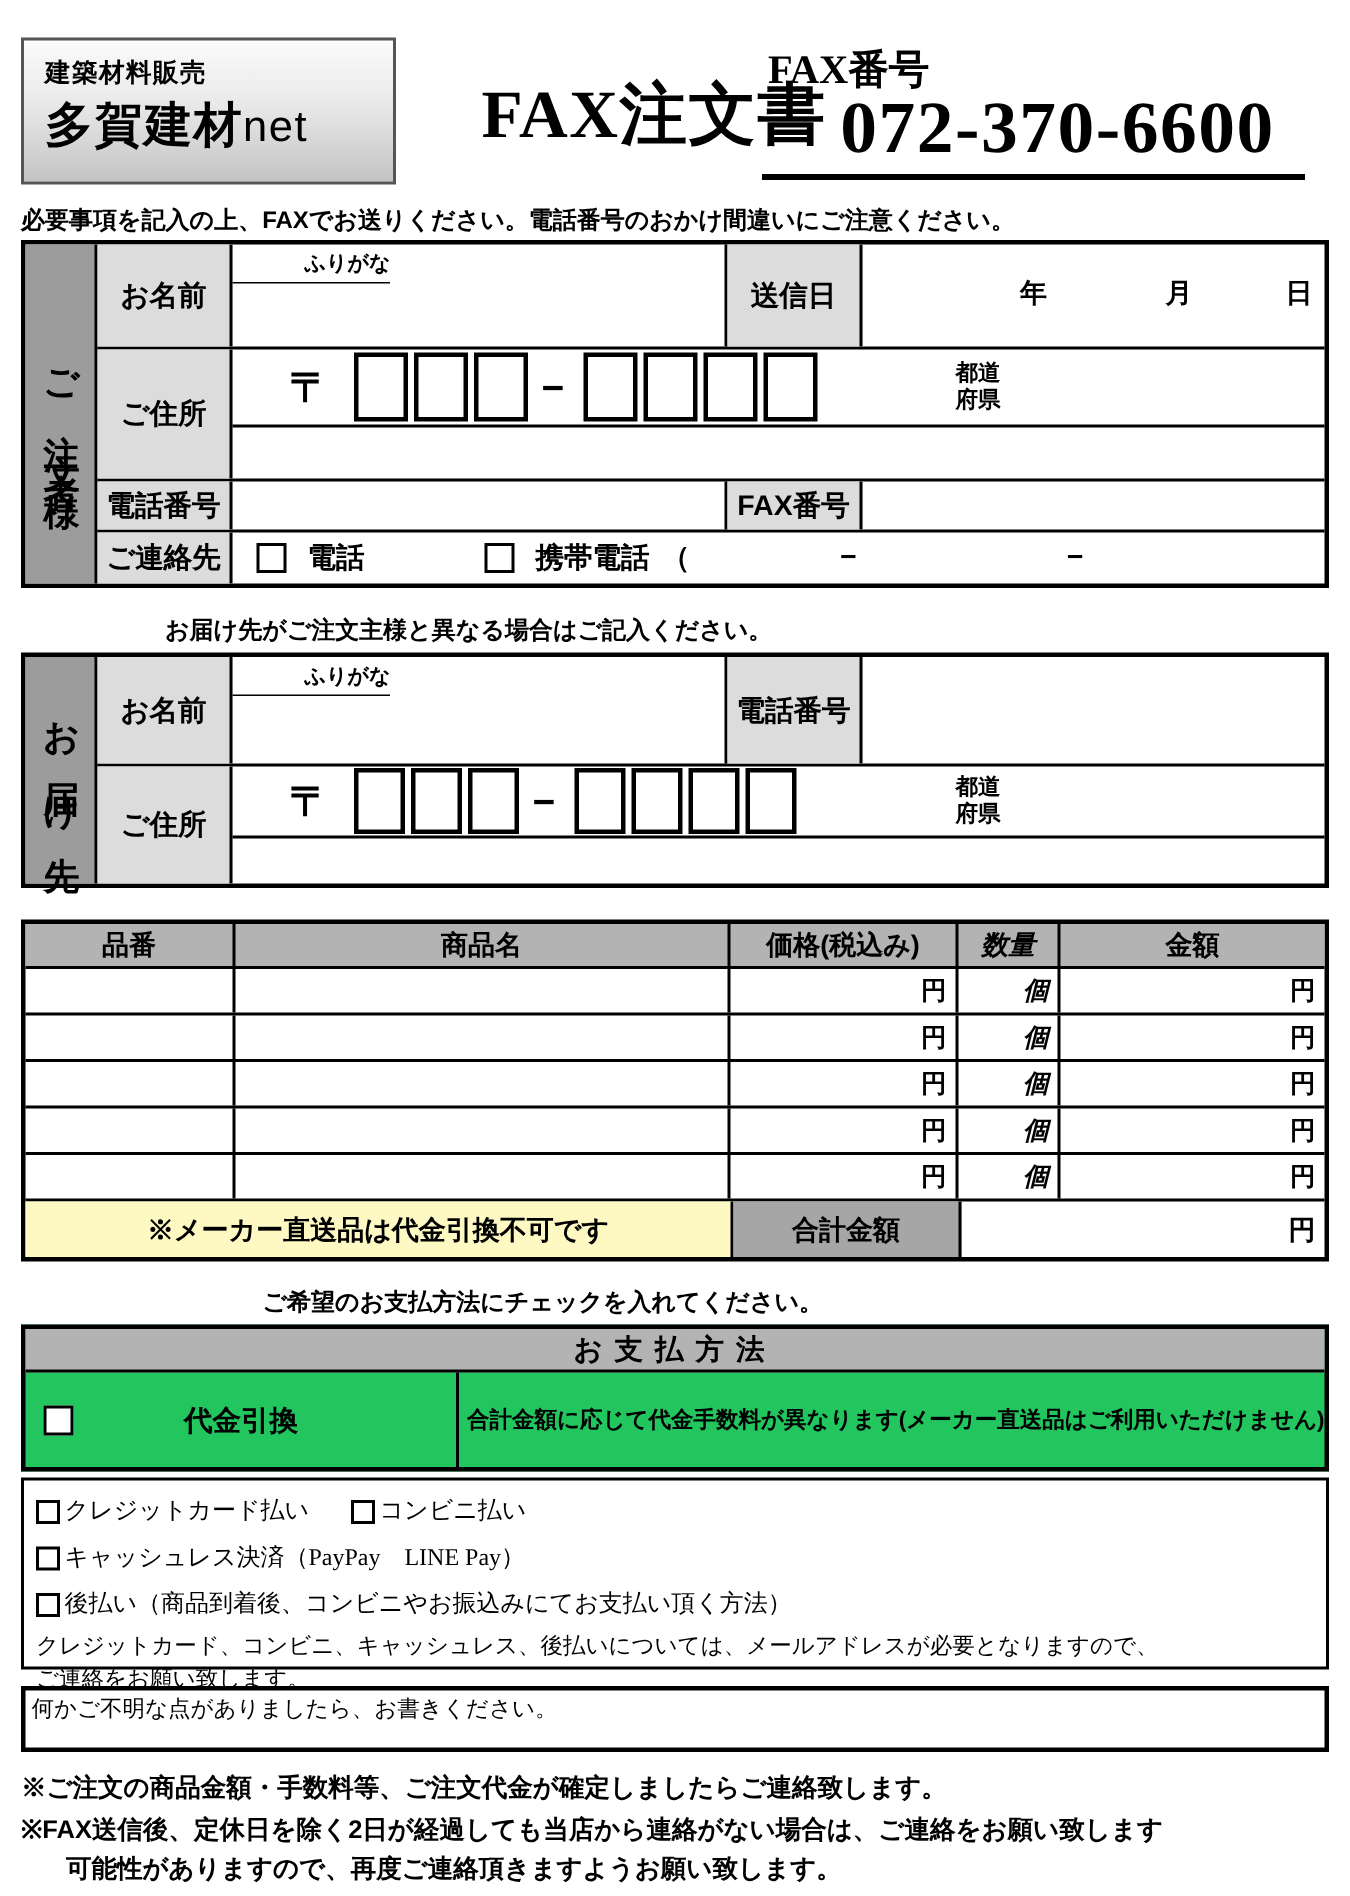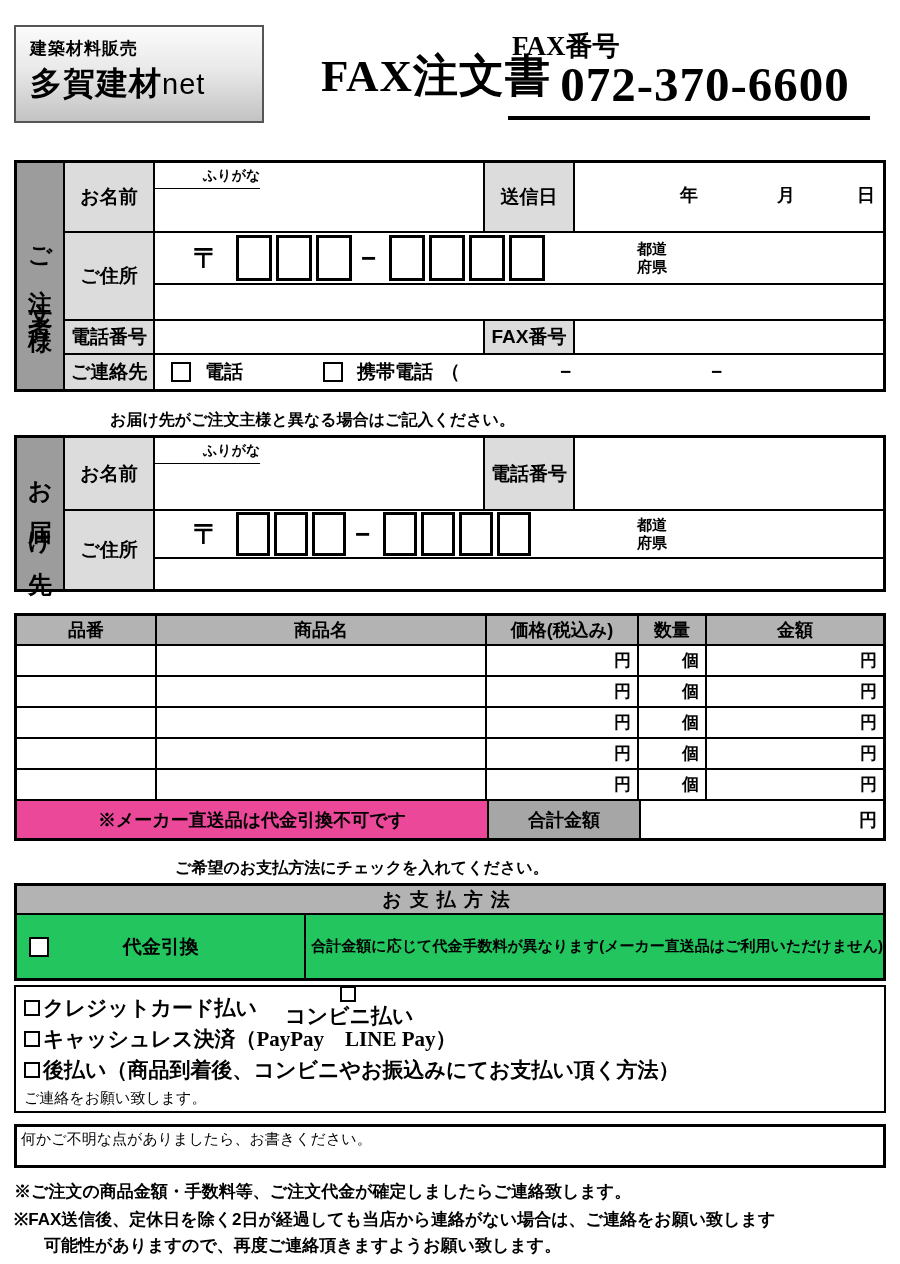--- a/index.html
+++ b/index.html
@@ -65,67 +65,68 @@
   .t2 .row-addr .postal-row { height: 48px; }
   .t2 .v-label { letter-spacing: 11px; }
 
   
   .items { position: absolute; left: 14px; top: 613px; width: 872px; height: 228px;
     border: 3px solid #000; display: flex; flex-direction: column; background: #fff; }
   .i-head { height: 30px; background: #b3b3b3; display: flex; font-size: 18px; font-weight: bold; border-bottom: 2px solid #000; }
   .i-row { height: 31px; display: flex; border-bottom: 2px solid #000; font-size: 17px; font-weight: bold; }
   .i-foot { flex: 1; display: flex; font-size: 18px; font-weight: bold; }
   .ic { display: flex; align-items: center; justify-content: center; border-right: 2px solid #000; }
-  .ic1 { width: 140px; } .ic2 { width: 330px; } .ic3 { width: 152px; } .ic4 { width: 68px; }
+  .ic1 { width: 140px; } .ic2 { width: 330px; } .ic3 { width: 152px; } .ic4 { width: 68px; font-style: italic; }
   .ic5 { flex: 1; border-right: none; }
   .icr { justify-content: flex-end; padding-right: 6px; }
-  .if1 { width: 472px; background: #ec4899; }
+  .if1 { width: 472px; background: #fef9c3; }
   .if2 { width: 152px; background: #a6a6a6; }
 
   
   .pay { position: absolute; left: 14px; top: 883px; width: 872px; height: 98px;
     border: 3px solid #000; display: flex; flex-direction: column; background: #22c55e; }
   .pay-head { height: 29px; background: #b3b3b3; border-bottom: 2px solid #000;
     display: flex; align-items: center; justify-content: center; font-size: 19px; font-weight: bold; letter-spacing: 8px; }
   .pay-r1 { height: 31px; border-bottom: 2px solid #000; position: relative; font-size: 19px; font-weight: bold; }
   .pay-r1 .cb, .pay-r2 .cb { position: absolute; top: 50%; transform: translateY(-50%); }
   .pay-r1 span { position: absolute; top: 4px; }
   .pay-r2 { flex: 1; display: flex; align-items: stretch; border-radius: 13px; }
   .cod-cell { width: 290px; border-right: 2px solid #000; position: relative;
     display: flex; align-items: center; justify-content: center; font-size: 19px; font-weight: bold; }
   .cod-note { flex: 1; display: flex; align-items: center; padding-left: 5px;
     font-size: 15px; font-weight: bold; white-space: nowrap; }
 
   
   .opay { position: absolute; left: 14px; top: 985px; width: 872px; height: 128px;
     border: 2px solid #000; padding: 5px 8px 0 8px; font-family: "Liberation Serif", serif; }
-  .opt-line { height: 31px; display: flex; align-items: center; font-size: 21px; font-weight: bold; text-align: center; }
+  .opt-line { height: 31px; display: flex; align-items: center; font-size: 16px; font-weight: normal; text-align: center; }
   .opt { display: flex; align-items: center; }
   .sq { width: 16px; height: 16px; border: 2px solid #000; display: inline-block; margin-right: 3px; flex-shrink: 0; }
-  .gap2 { margin-left: 28px; flex-direction: column; }
+  .gap2 { margin-left: 28px; }
   .opay-note { font-size: 15px; line-height: 1.45; margin-top: 3px; }
 
   
   .inquiry { position: absolute; left: 14px; top: 1124px; width: 872px; height: 44px;
     border: 3px solid #000; font-family: "Liberation Serif", serif; font-size: 15px; padding: 3px 4px; }
   .fnote { position: absolute; font-size: 17px; font-weight: bold; }
 </style>
 </head>
 <body>
 
 <div class="page">
 
   <div class="logo">
     <div class="logo-line1">建築材料販売</div>
     <div class="logo-line2"><span>多賀建材</span><span class="logo-net">net</span></div>
   </div>
   <div class="doc-title">FAX注文書</div>
   <div class="fax-head-label">FAX番号</div>
   <div class="fax-head-number">072-370-6600</div>
   <div class="fax-underline"></div>
+  <div class="notice">必要事項を記入の上、FAXでお送りください。電話番号のおかけ間違いにご注意ください。</div>
 
   <div class="ftable t1">
     <div class="strip">
       <div class="v-label">ご注文者様</div>
     </div>
     <div class="t-main">
       <div class="row row-name bb2">
         <div class="lbl">お名前</div>
         <div class="name-area">
           <div class="furigana">ふりがな</div>
@@ -336,20 +337,21 @@
           <span>キャッシュレス決済（PayPay　LINE Pay）</span>
         </span>
     </div>
     <div class="opt-line">
       <span class="opt">
           <span class="sq"></span>
           <span>後払い（商品到着後、コンビニやお振込みにてお支払い頂く方法）</span>
         </span>
     </div>
     <div class="opay-note">
+      <span style="display:block">クレジットカード、コンビニ、キャッシュレス、後払いについては、メールアドレスが必要となりますので、</span>
       <span style="display:block">ご連絡をお願い致します。</span>
     </div>
   </div>
 
   <div class="inquiry">
     <span>何かご不明な点がありましたら、お書きください。</span>
   </div>
 
   <div class="fnote" style="left:14px; top:1180px">※ご注文の商品金額・手数料等、ご注文代金が確定しましたらご連絡致します。</div>
   <div class="fnote" style="left:14px; top:1207px">※FAX送信後、定休日を除く2日が経過しても当店から連絡がない場合は、ご連絡をお願い致します</div>

